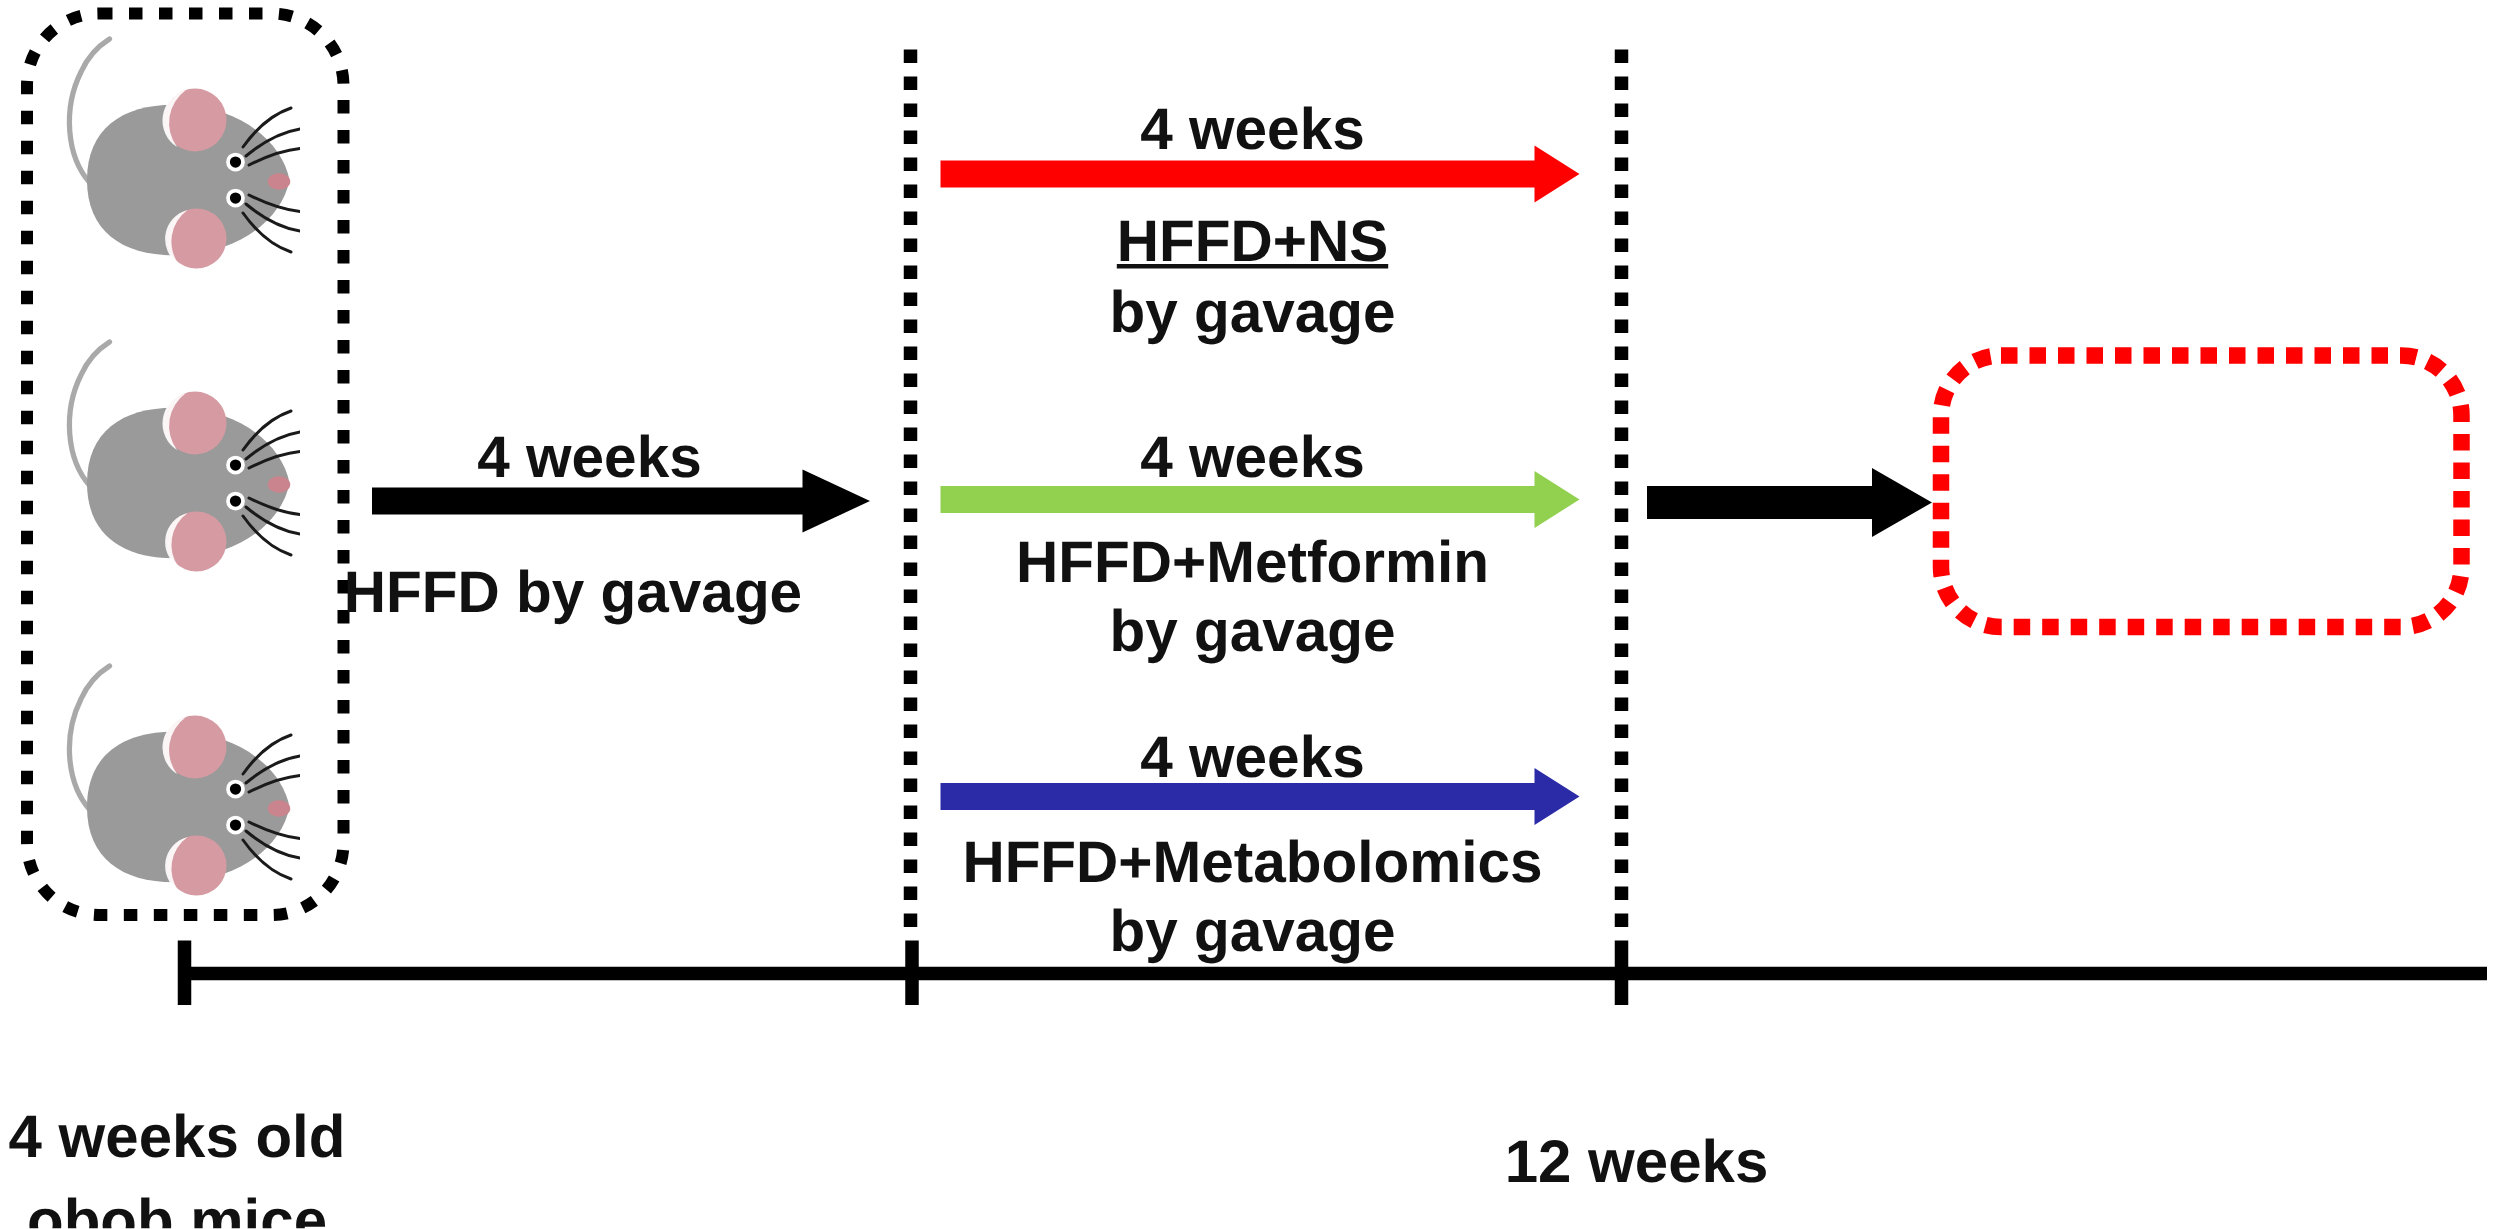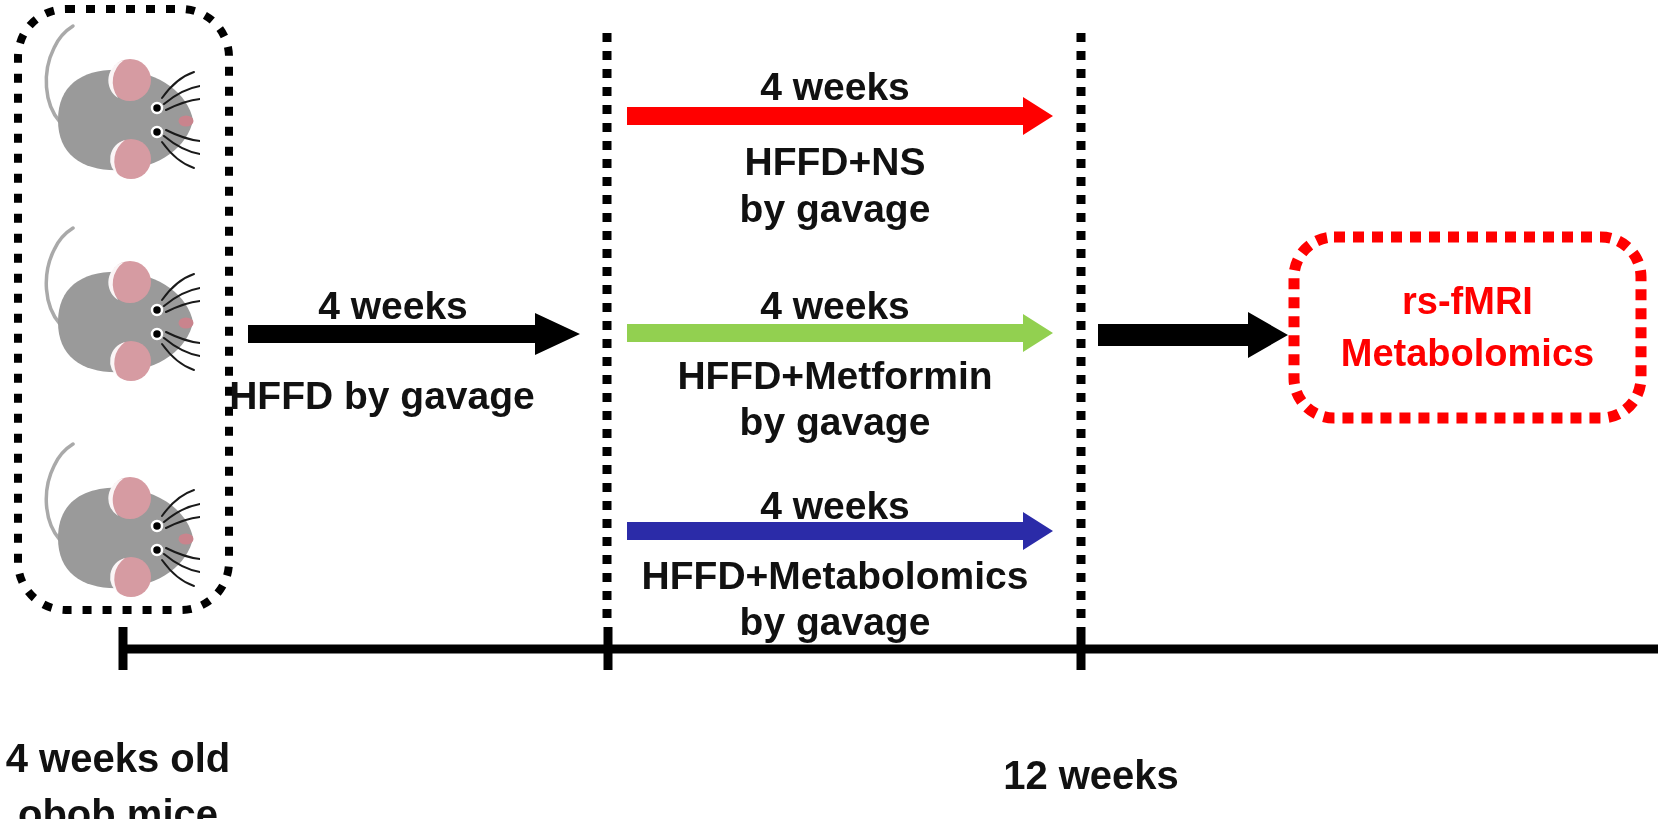--- a/index.html
+++ b/index.html
@@ -88,35 +88,31 @@
     <line x1="120" y1="649" x2="1658" y2="649" stroke="#000000" stroke-width="9"></line>
     <line x1="123" y1="627" x2="123" y2="670" stroke="#000000" stroke-width="9"></line>
     <line x1="608" y1="627" x2="608" y2="670" stroke="#000000" stroke-width="9"></line>
     <line x1="1081" y1="627" x2="1081" y2="670" stroke="#000000" stroke-width="9"></line>
   </svg>
 
   <div class="txt" style="left:193px;top:269px;width:400px;">4 weeks</div>
   <div class="txt" style="left:182px;top:359px;width:400px;">HFFD by gavage</div>
 
   <div class="txt" style="left:635px;top:50px;width:400px;">4 weeks</div>
-  <div class="txt" style="left:635px;top:125px;width:400px;">HFFD+NS</div>
+  <div class="txt" style="left:635px;top:125px;width:400px;text-decoration:underline;">HFFD+NS</div>
   <div class="txt" style="left:635px;top:172px;width:400px;">by gavage</div>
 
   <div class="txt" style="left:635px;top:269px;width:400px;">4 weeks</div>
   <div class="txt" style="left:635px;top:339px;width:400px;">HFFD+Metformin</div>
   <div class="txt" style="left:635px;top:385px;width:400px;">by gavage</div>
 
   <div class="txt" style="left:635px;top:469px;width:400px;">4 weeks</div>
   <div class="txt" style="left:635px;top:539px;width:400px;">HFFD+Metabolomics</div>
   <div class="txt" style="left:635px;top:585px;width:400px;">by gavage</div>
 
-  <div class="outcome-text">
-    <span>rs-fMRI</span>
-    <span>Metabolomics</span>
-  </div>
 
   <div class="txt small t-start" style="left:2px;top:722px;width:232px;">
     <span class="l1">4 weeks old</span>
     <span class="l2">obob mice</span>
   </div>
   <div class="txt small" style="left:941px;top:738px;width:300px;">12 weeks</div>
 
 </div>
 
 </body></html>

